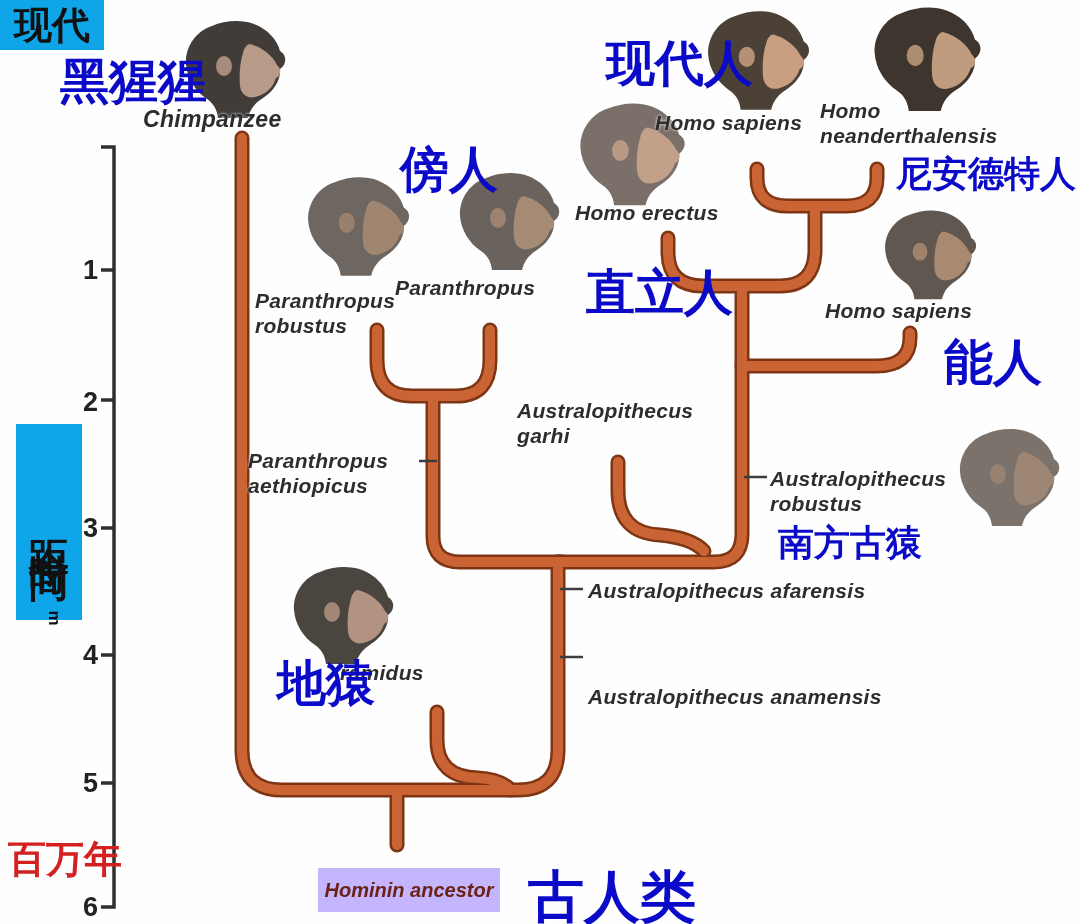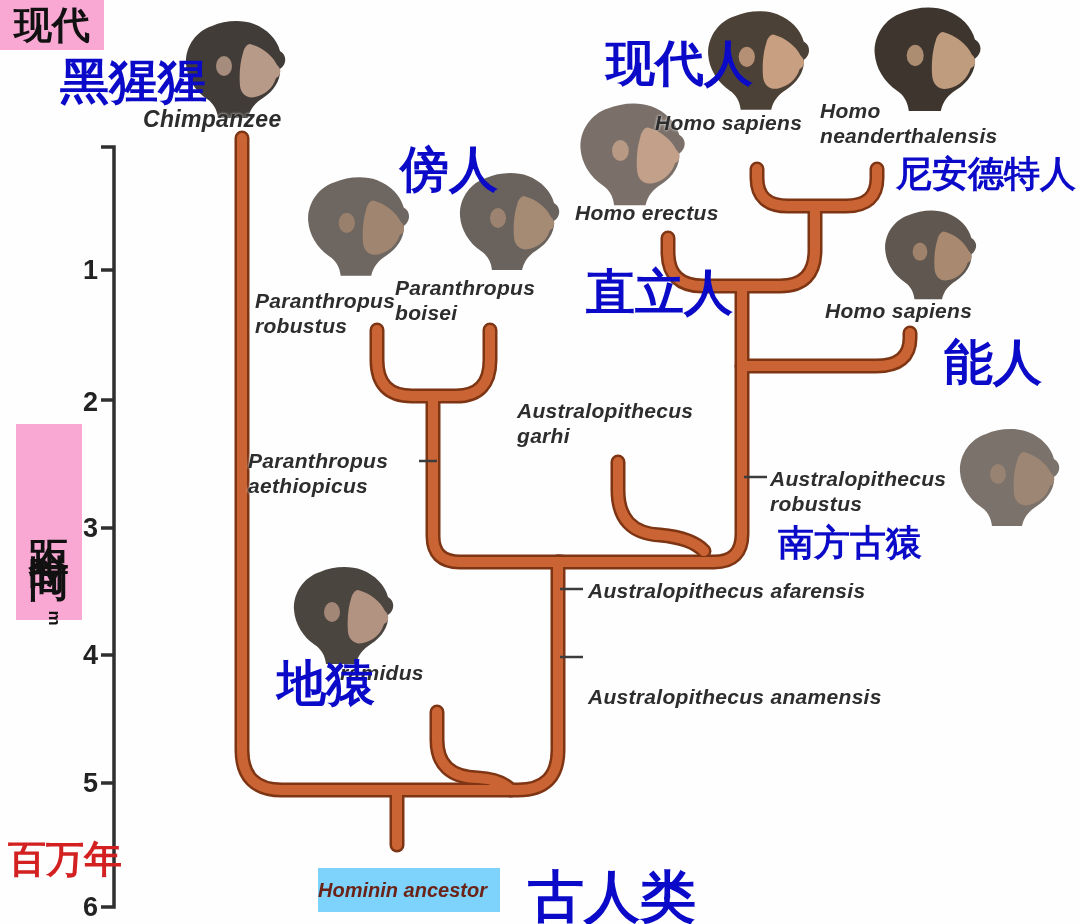--- a/index.html
+++ b/index.html
@@ -9,26 +9,26 @@
   svg.overlay{position:absolute;left:0;top:0;width:1080px;height:924px}
   .branch-out{fill:none;stroke:#7e3514;stroke-width:15;stroke-linecap:round;stroke-linejoin:round}
   .branch-in{fill:none;stroke:#cb6434;stroke-width:10;stroke-linecap:round;stroke-linejoin:round}
   .axisline{fill:none;stroke:#2f2f2f;stroke-width:3.5}
   .dash{fill:none;stroke:#3c3c3c;stroke-width:2.5}
   .latin{font-style:italic;font-weight:bold;color:#2d2d2d;font-size:21px;line-height:25px;
          text-align:left;letter-spacing:.3px;text-shadow:0 0 3px #fff}
   .latin.leftal{text-align:left}
   .cn{color:#0a0ac8;font-weight:bold;font-size:49px;line-height:1.05;white-space:nowrap}
   .cn.sm{font-size:36px}
-  .hl{background:#f9a8d4;color:#111;font-weight:bold;display:flex;align-items:center;justify-content:center}
+  .hl{background:#0ea5e9;color:#111;font-weight:bold;display:flex;align-items:center;justify-content:center}
   .vtext{writing-mode:vertical-rl;text-orientation:upright;font-weight:bold;font-size:40px;
          color:#111;letter-spacing:7px;line-height:1}
   .tick{font-weight:bold;color:#222;font-size:27px;width:44px;text-align:right;line-height:32px}
   .red{color:#d32121;font-weight:bold;font-size:38px;white-space:nowrap}
-  .root-box{background:#7dd3fc;display:flex;align-items:center;justify-content:flex-start;
+  .root-box{background:#c4b5fd;display:flex;align-items:center;justify-content:center;
             font-style:italic;font-weight:bold;color:#6b2317;font-size:20px}
   .m-glyph{font-weight:bold;font-size:17px;color:#111;transform:rotate(90deg);transform-origin:center}
   .head{position:absolute}
   .head svg{display:block;width:100%;height:auto}
 </style>
 </head>
 <body>
 
 <div id="canvas">
 
@@ -167,21 +167,20 @@
 
   <div class="abs latin" style="left:143px;top:107px;width:206px;font-size:23px">Chimpanzee</div>
 
   <div class="abs latin" style="left:255px;top:288px;width:205px">
     <div>Paranthropus</div>
     <div>robustus</div>
   </div>
 
   <div class="abs latin" style="left:395px;top:275px;width:205px">
     <div>Paranthropus</div>
-    <div>boisei</div>
   </div>
 
   <div class="abs latin" style="left:575px;top:200px;width:210px">Homo erectus</div>
 
   <div class="abs latin" style="left:655px;top:110px;width:205px">Homo sapiens</div>
 
   <div class="abs latin" style="left:820px;top:98px;width:210px">
     <div>Homo</div>
     <div>neanderthalensis</div>
   </div>

